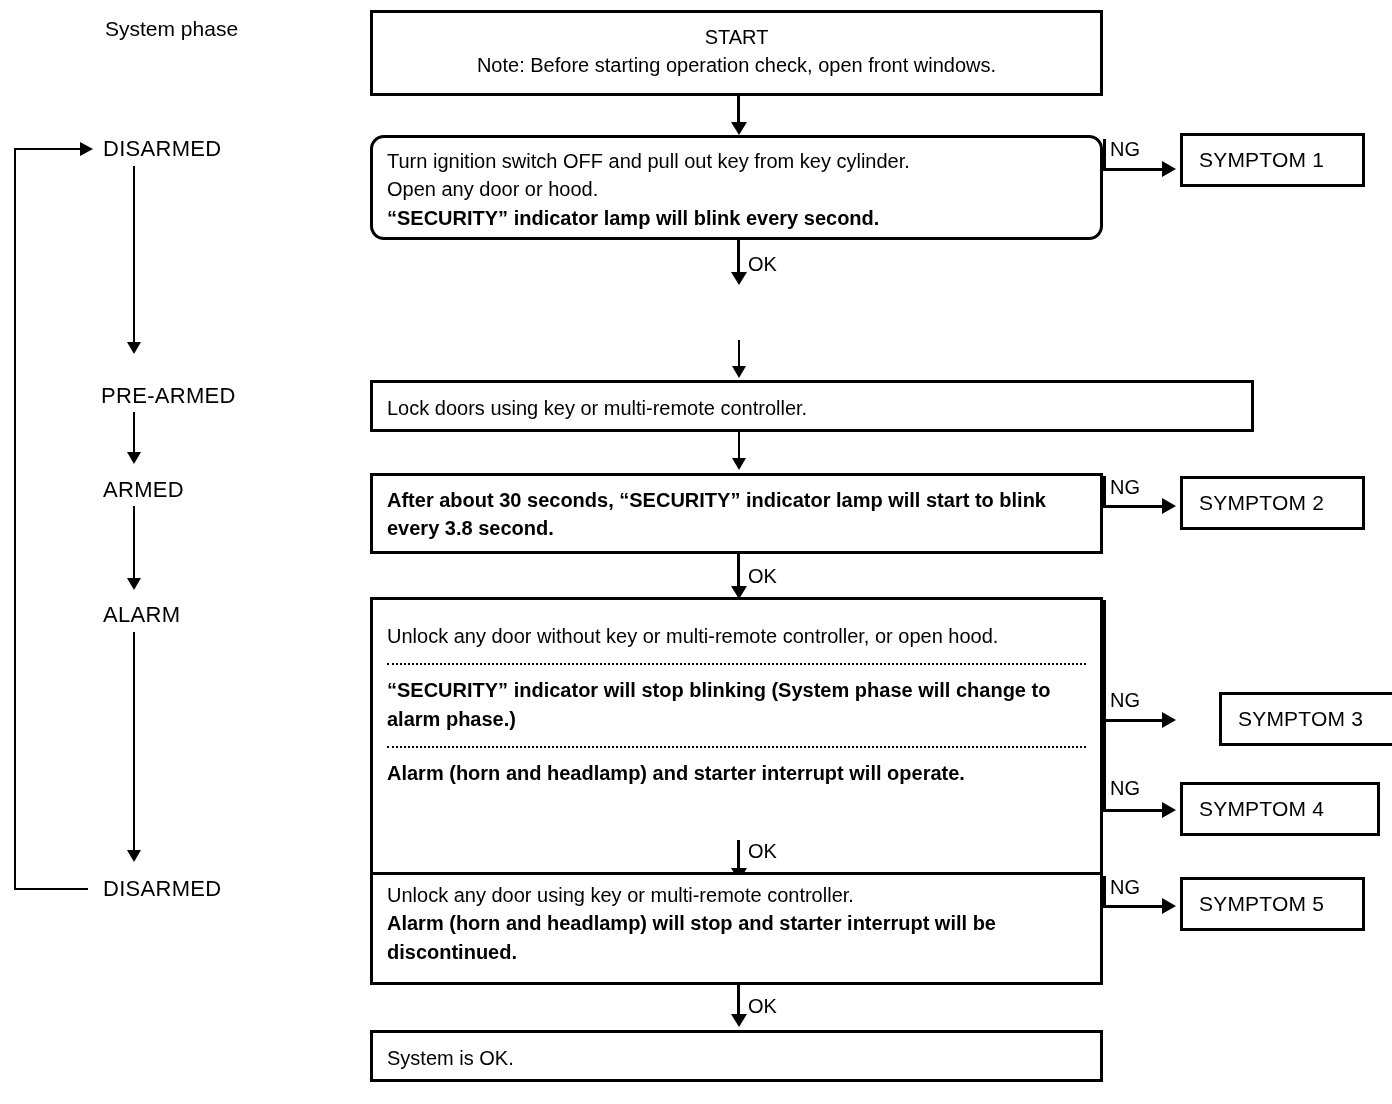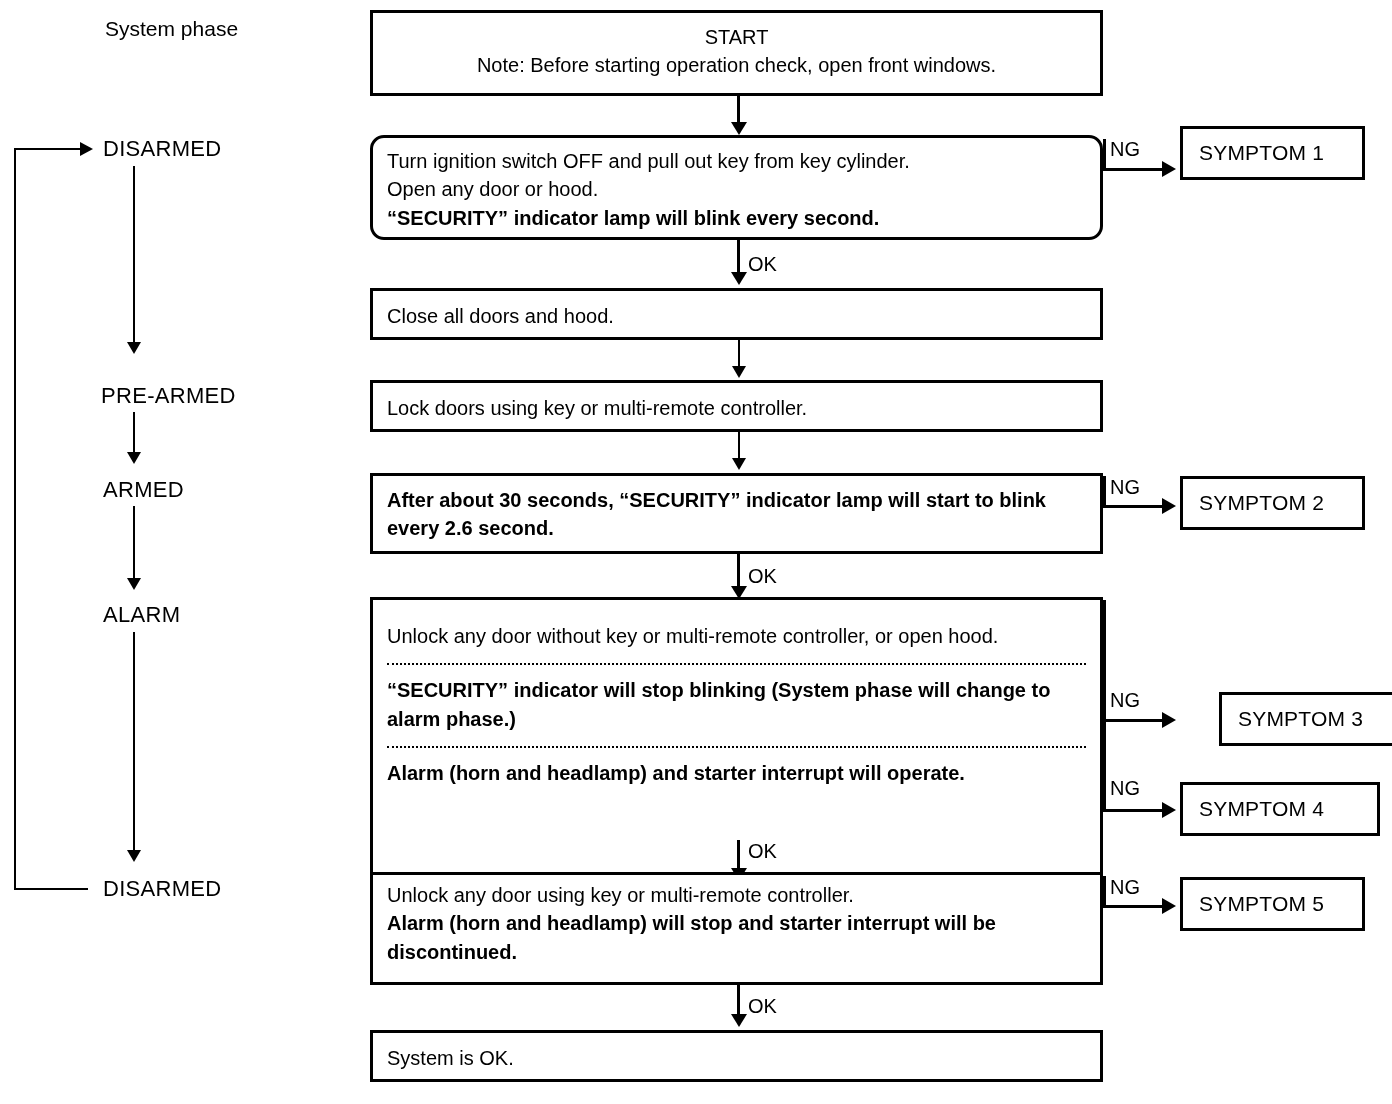--- a/index.html
+++ b/index.html
@@ -170,44 +170,41 @@
   <div class="box" style="left:370px; top:135px; width:733px; height:105px; padding-top:9px;border-radius:14px;">
     <div class="ln">Turn ignition switch OFF and pull out key from key cylinder.</div>
     <div class="ln">Open any door or hood.</div>
     <div class="ln b">“SECURITY” indicator lamp will blink every second.</div>
   </div>
 
   <div class="vline" style="left:1103px; top:139px; height:30px;"></div>
   <div class="hline" style="left:1103px; top:168px; width:62px;"></div>
   <div class="arrow-right" style="left:1162px; top:161px;"></div>
   <div class="edge-label" style="left:1110px; top:139px;">NG</div>
-  <div class="symptom" style="left:1180px; top:126px; width:185px; height:54px;">
+  <div class="symptom" style="left:1180px; top:133px; width:185px; height:54px;">
     <span>SYMPTOM 1</span>
   </div>
 
   <div class="vline" style="left:737px; top:240px; height:35px;"></div>
   <div class="arrow-down" style="left:731px; top:272px;"></div>
   <div class="edge-label" style="left:748px; top:254px;">OK</div>
 
-  <div class="box" style="left:370px; top:288px; width:733px; height:52px; padding-top:11px;">
-    <div class="ln">Close all doors and hood.</div>
-  </div>
 
   <div class="thin-vline" style="left:738px; top:340px; height:30px;"></div>
   <div class="arrow-down-sm" style="left:732px; top:366px;"></div>
 
-  <div class="box" style="left:370px; top:380px; width:733px; height:52px; padding-top:11px;">
+  <div class="box" style="left:370px; top:380px; width:884px; height:52px; padding-top:11px;">
     <div class="ln">Lock doors using key or multi-remote controller.</div>
   </div>
 
   <div class="thin-vline" style="left:738px; top:432px; height:30px;"></div>
   <div class="arrow-down-sm" style="left:732px; top:458px;"></div>
 
   <div class="box" style="left:370px; top:473px; width:733px; height:81px; padding-top:10px;">
-    <div class="ln b">After about 30 seconds, “SECURITY” indicator lamp will start to blink every 2.6 second.</div>
+    <div class="ln b">After about 30 seconds, “SECURITY” indicator lamp will start to blink every 3.8 second.</div>
   </div>
 
   <div class="vline" style="left:1103px; top:476px; height:30px;"></div>
   <div class="hline" style="left:1103px; top:505px; width:62px;"></div>
   <div class="arrow-right" style="left:1162px; top:498px;"></div>
   <div class="edge-label" style="left:1110px; top:477px;">NG</div>
   <div class="symptom" style="left:1180px; top:476px; width:185px; height:54px;text-align:right;">
     <span>SYMPTOM 2</span>
   </div>
 

